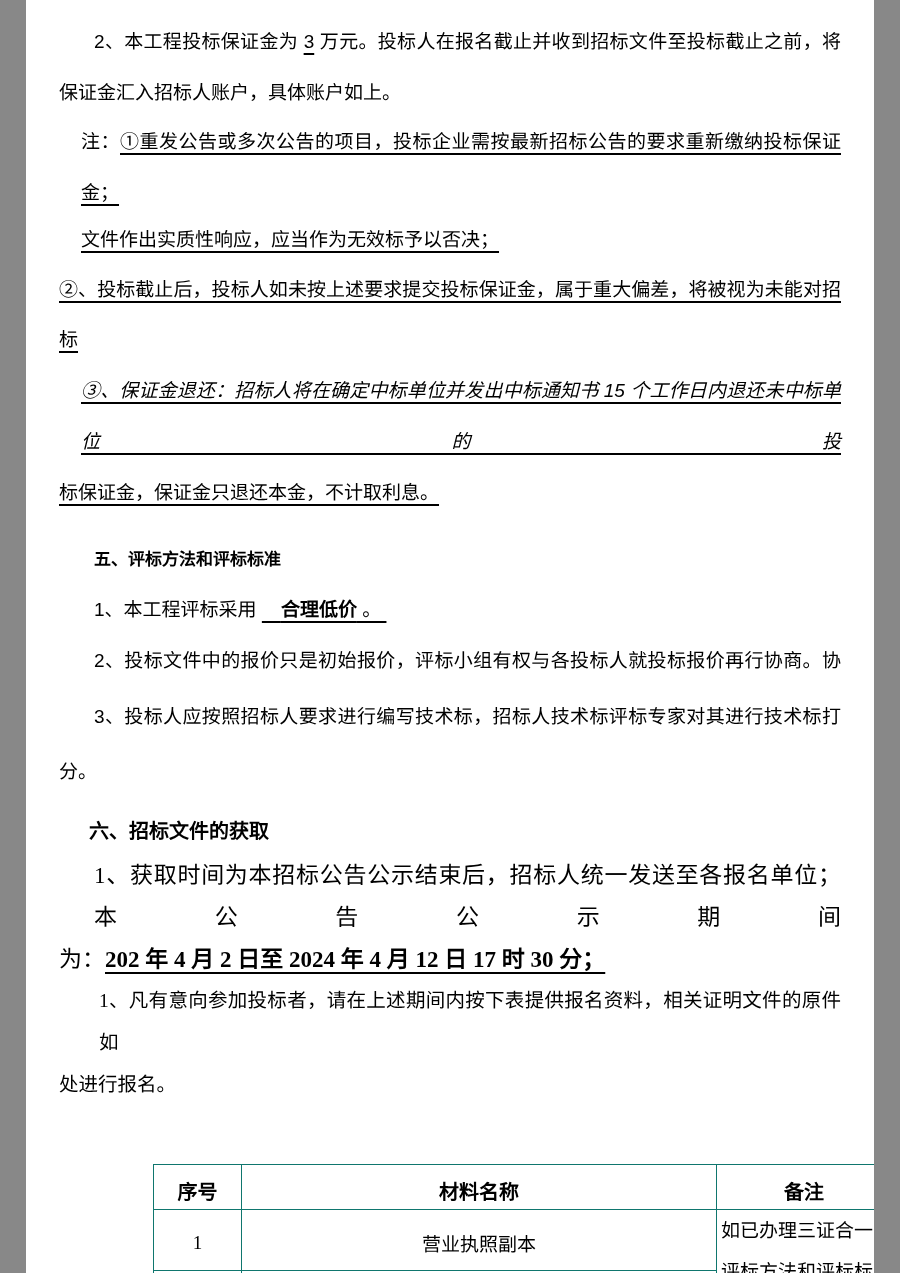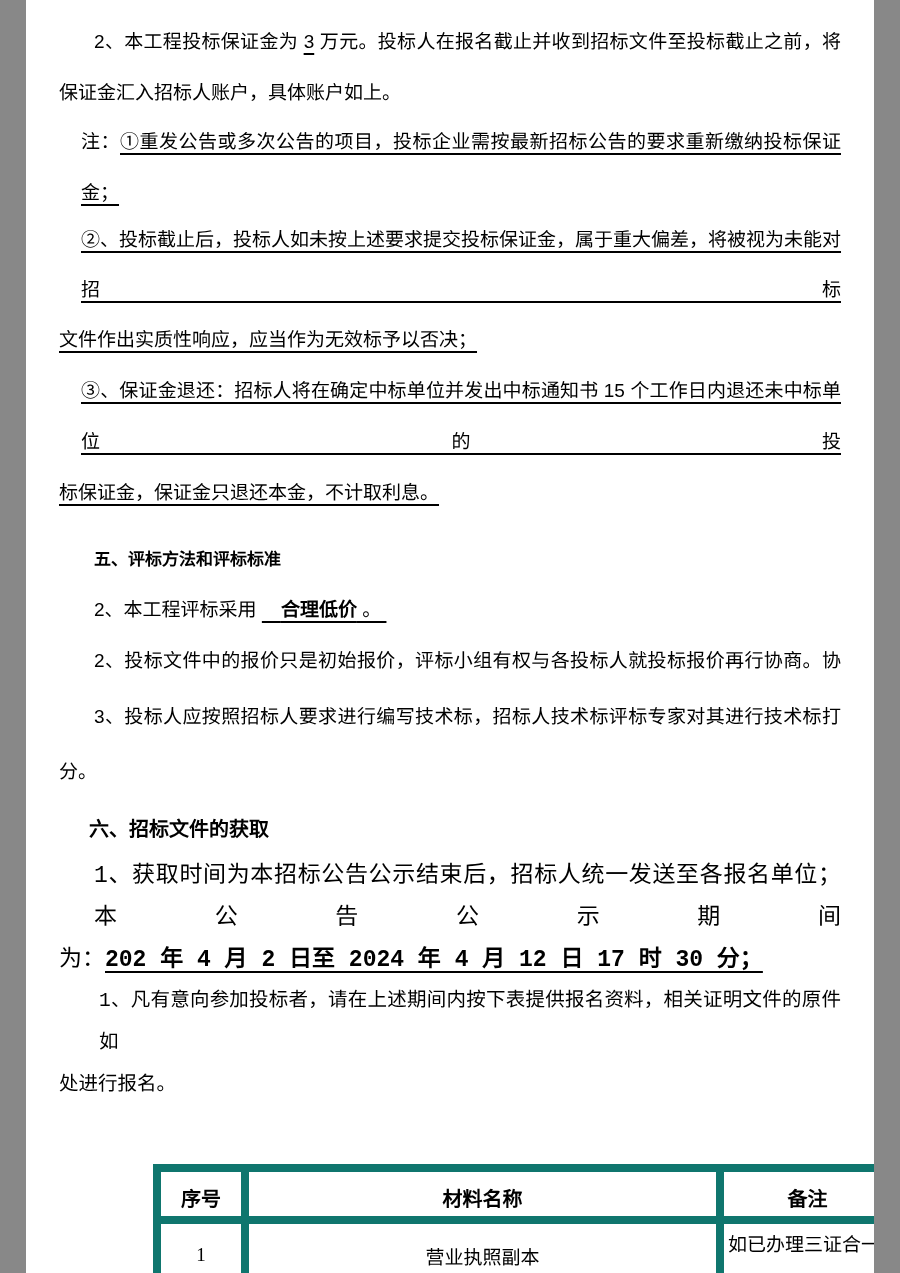--- a/index.html
+++ b/index.html
@@ -8,41 +8,41 @@
     width: 848px;
     height: 1273px;
     margin: 0 auto;
     background: #ffffff;
     color: #000000;
     overflow: hidden;
   }
   .content { padding: 0 33px; }
 
   .sans  { font-family: "Liberation Sans", sans-serif; }
-  .serif { font-family: Liberation Mono, monospace; }
+  .serif { font-family: Liberation Serif, serif; }
 
   .para { margin: 0; font-size: 19px; }
   .para .line { text-align: justify; text-align-last: justify; }
   .para .line.last { text-align-last: left; }
 
   .u { text-decoration: underline; text-underline-offset: 5px; text-decoration-thickness: 1.5px; }
   .b { font-weight: bold; }
 
   
   .p-deposit { margin-top: 16px; line-height: 51px; }
   .p-deposit .line:first-child { padding-left: 35px; }
 
   .p-note1 { margin-top: -2px; line-height: 51px; }
   .p-note1 .line:first-child { padding-left: 22px; }
 
   .p-note2 { margin-top: -3px; line-height: 50px; }
   .p-note2 .line:first-child { padding-left: 22px; }
 
   .p-note3 { margin-top: 0px; line-height: 51px; }
-  .p-note3 .line:first-child { padding-left: 22px; }
+  .p-note3 .line:first-child { padding-left: 22px; font-style: italic; }
 
   .h-five { margin-top: 16px; line-height: 51px; font-size: 17px; }
   .h-five .line:first-child { padding-left: 35px; }
 
   .p-eval1 { margin-top: -1px; line-height: 51px; }
   .p-eval1 .line:first-child { padding-left: 35px; }
 
   .p-eval2 { margin-top: -3px; line-height: 57px; }
   .p-eval2 .line:first-child { padding-left: 35px; }
 
@@ -62,21 +62,21 @@
   .materials-table {
     border-collapse: collapse;
     table-layout: fixed;
     width: 738px;
     margin: 58px 0 0 94px;
     font-family: "Liberation Serif", serif;
     font-size: 19px;
     color: #000;
   }
   .materials-table th, .materials-table td {
-    border: 8px solid #0f766e;
+    border: 1px solid #0f766e;
     text-align: center;
     vertical-align: middle;
     padding: 6px 4px 0 4px;
     overflow: hidden;
   }
   .materials-table th { font-weight: bold; font-size: 20px; height: 38px; }
   .materials-table td.row1 { height: 35px; }
   .materials-table td.row2 { height: 37px; }
   .materials-table td.remark-cell { padding: 0 4px; }
   .remark-line { line-height: 41px; text-align: left; }
@@ -91,33 +91,33 @@
   <div class="content">
 
     <div class="para sans p-deposit">
         <div class="line"><span>2、本工程投标保证金为 </span><span class="u">3</span><span> 万元。投标人在报名截止并收到招标文件至投标截止之前，将</span></div>
         <div class="line last"><span>保证金汇入招标人账户，具体账户如上。</span></div>
       </div>
     <div class="para sans p-note1">
         <div class="line last"><span>注：</span><span class="u">①重发公告或多次公告的项目，投标企业需按最新招标公告的要求重新缴纳投标保证金；</span></div>
       </div>
     <div class="para sans p-note2">
+        <div class="line last"><span class="u">文件作出实质性响应，应当作为无效标予以否决；</span></div>
         <div class="line"><span class="u">②、投标截止后，投标人如未按上述要求提交投标保证金，属于重大偏差，将被视为未能对招标</span></div>
-        <div class="line last"><span class="u">文件作出实质性响应，应当作为无效标予以否决；</span></div>
       </div>
     <div class="para sans p-note3">
         <div class="line"><span class="u">③、保证金退还：招标人将在确定中标单位并发出中标通知书 15 个工作日内退还未中标单位的投</span></div>
         <div class="line last"><span class="u">标保证金，保证金只退还本金，不计取利息。</span></div>
       </div>
 
     <div class="para sans h-five">
         <div class="line last"><span class="b">五、评标方法和评标标准</span></div>
       </div>
     <div class="para sans p-eval1">
-        <div class="line last"><span>2、本工程评标采用 </span><span class="u">　</span><span class="u b">合理低价</span><span class="u"> 。&nbsp;</span></div>
+        <div class="line last"><span>1、本工程评标采用 </span><span class="u">　</span><span class="u b">合理低价</span><span class="u"> 。&nbsp;</span></div>
       </div>
     <div class="para sans p-eval2">
         <div class="line"><span>2、投标文件中的报价只是初始报价，评标小组有权与各投标人就投标报价再行协商。协</span></div>
       </div>
     <div class="para sans p-eval3">
         <div class="line"><span>3、投标人应按照招标人要求进行编写技术标，招标人技术标评标专家对其进行技术标打</span></div>
         <div class="line last"><span>分。</span></div>
       </div>
 
     <div class="para serif h-six">

